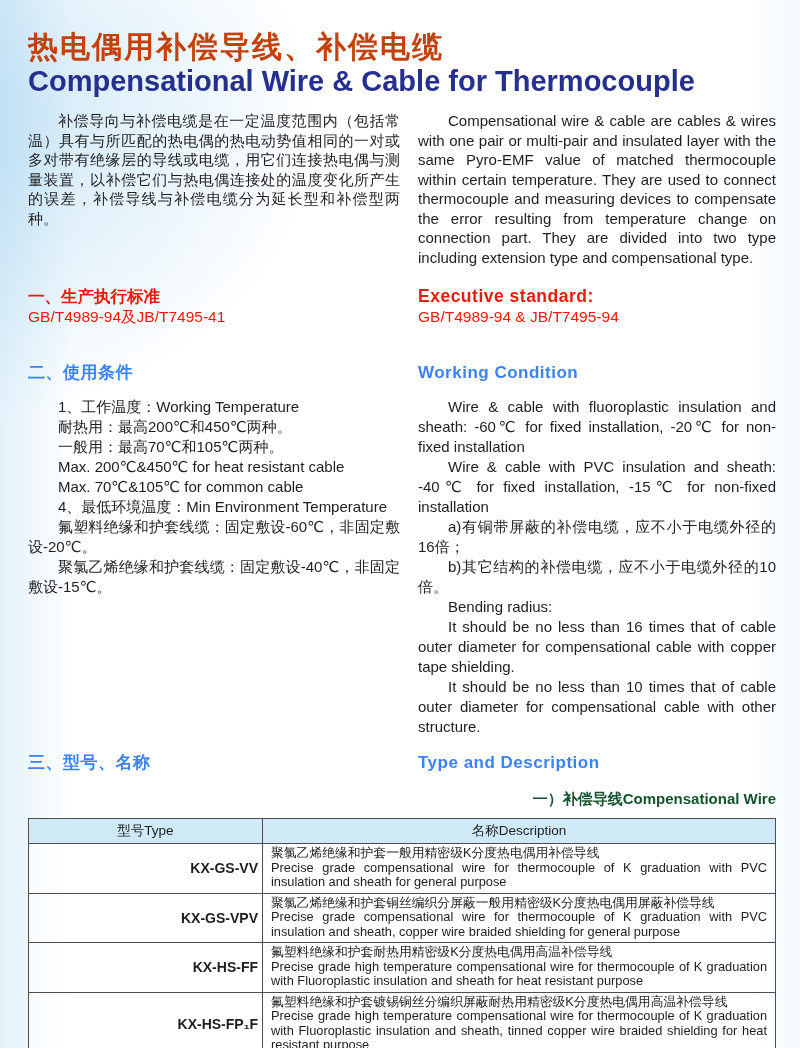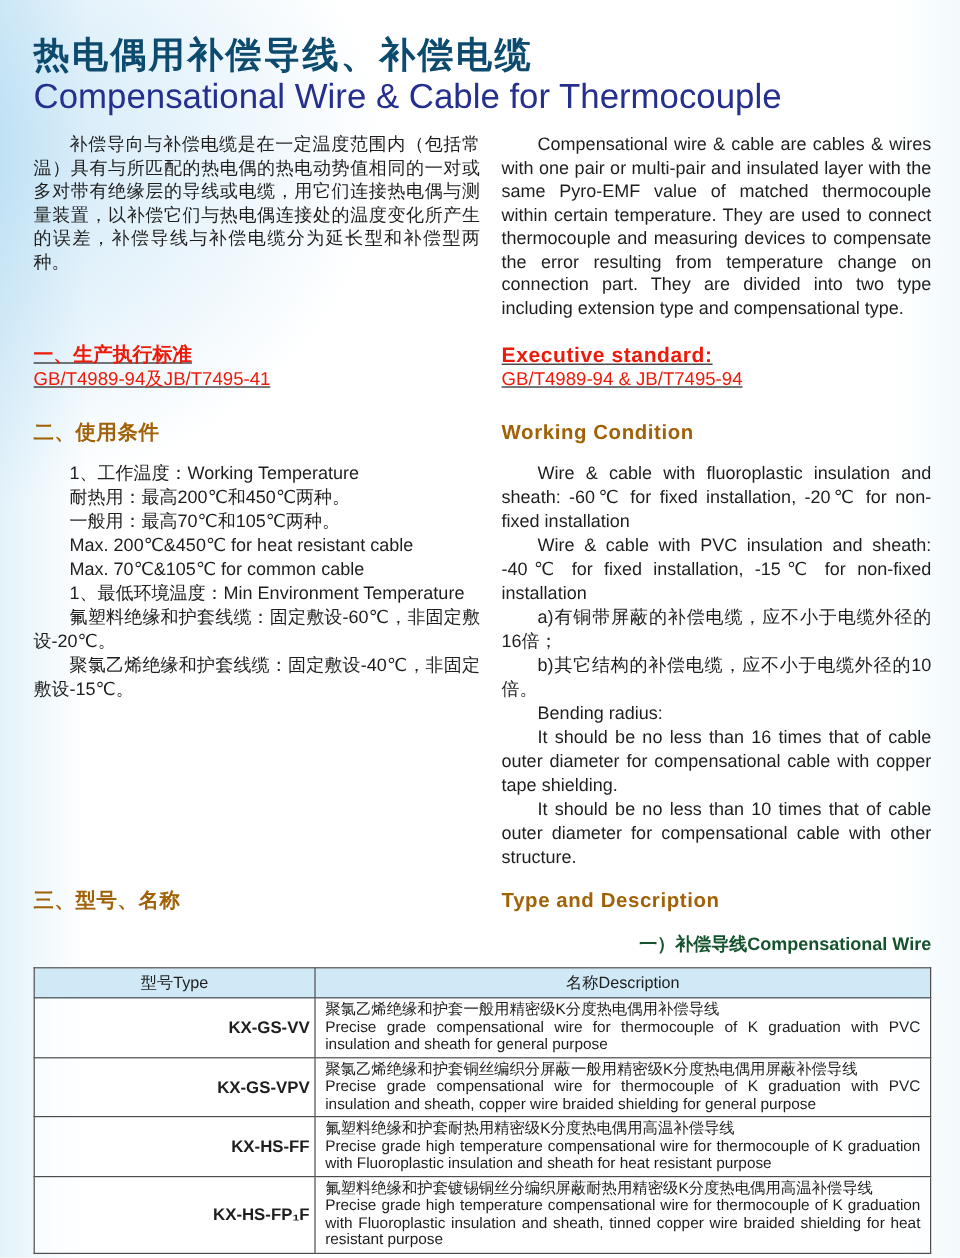--- a/index.html
+++ b/index.html
@@ -7,33 +7,33 @@
     width:800px;height:1048px;overflow:hidden;
     font-family:"Liberation Sans","DejaVu Sans",sans-serif;
     color:#1e1e1e;
     background:
       radial-gradient(ellipse 620px 480px at -8% 12%, rgba(150,205,238,0.55), rgba(255,255,255,0) 62%),
       linear-gradient(to right, #e3f2fa 0%, #ffffff 9%, #ffffff 93%, #f2fafd 100%),
       #ffffff;
   }
   .page{padding:30px 24px 0 28px;}
 
-  .title-zh{font-size:30px;line-height:34px;color:#0c4a6e;font-weight:bold;letter-spacing:2px;margin:0;}
-  .title-en{font-size:29px;line-height:33px;color:#252f8d;font-weight:normal;margin:1px 0 0 0;}
+  .title-zh{font-size:30px;line-height:34px;color:#c2410c;font-weight:bold;letter-spacing:2px;margin:0;}
+  .title-en{font-size:29px;line-height:33px;color:#252f8d;font-weight:bold;margin:1px 0 0 0;}
 
   .cols{display:grid;grid-template-columns:372px 358px;column-gap:18px;}
 
   .intro-zh,.intro-en{margin:13px 0 0 0;font-size:15px;line-height:19.5px;text-align:justify;text-indent:2em;}
 
-  .std-block{margin-top:20px;min-height:44px;text-decoration:underline;}
+  .std-block{margin-top:20px;min-height:44px;}
   .h-red{color:#ed1a0a;font-weight:bold;font-size:16.5px;line-height:19px;margin:0;}
   .h-red-en{color:#ed1a0a;font-weight:bold;font-size:17.5px;line-height:19px;margin:0;letter-spacing:0.5px;}
   .v-red{color:#ed1a0a;font-size:15.5px;line-height:19px;margin:1px 0 0 0;}
 
-  .sec-h{color:#a16207;font-weight:bold;font-size:17px;line-height:20px;margin:20px 0 0 0;letter-spacing:0.5px;}
+  .sec-h{color:#3b82f6;font-weight:bold;font-size:17px;line-height:20px;margin:32px 0 0 0;letter-spacing:0.5px;}
 
   .cond{margin-top:14px;}
   .cond p{margin:0;font-size:15px;line-height:20px;text-indent:2em;text-align:justify;}
 
   .type-h-zh{margin-top:16px;}
   .type-h-en{margin-top:16px;}
 
   .subtitle{text-align:right;font-weight:bold;font-size:15px;color:#14532d;margin-top:17px;}
 
   table.wire{width:100%;border-collapse:collapse;margin-top:9px;background:rgba(255,255,255,0.6);}
@@ -74,21 +74,21 @@
   </div>
 
   <div class="cols">
     <div class="cond">
 
     <p>1、工作温度：Working Temperature</p>
         <p>耐热用：最高200℃和450℃两种。</p>
         <p>一般用：最高70℃和105℃两种。</p>
         <p>Max. 200℃&amp;450℃ for heat resistant cable</p>
         <p>Max. 70℃&amp;105℃ for common cable</p>
-        <p>1、最低环境温度：Min Environment Temperature</p>
+        <p>4、最低环境温度：Min Environment Temperature</p>
         <p>氟塑料绝缘和护套线缆：固定敷设-60℃，非固定敷设-20℃。</p>
         <p>聚氯乙烯绝缘和护套线缆：固定敷设-40℃，非固定敷设-15℃。</p>
       </div>
     <div class="cond">
 
     <p>Wire &amp; cable with fluoroplastic insulation and sheath: -60℃ for fixed installation, -20℃ for non-fixed installation</p>
         <p>Wire &amp; cable with PVC insulation and sheath: -40℃ for fixed installation, -15℃ for non-fixed installation</p>
         <p>a)有铜带屏蔽的补偿电缆，应不小于电缆外径的16倍；</p>
         <p>b)其它结构的补偿电缆，应不小于电缆外径的10倍。</p>
         <p>Bending radius:</p>

